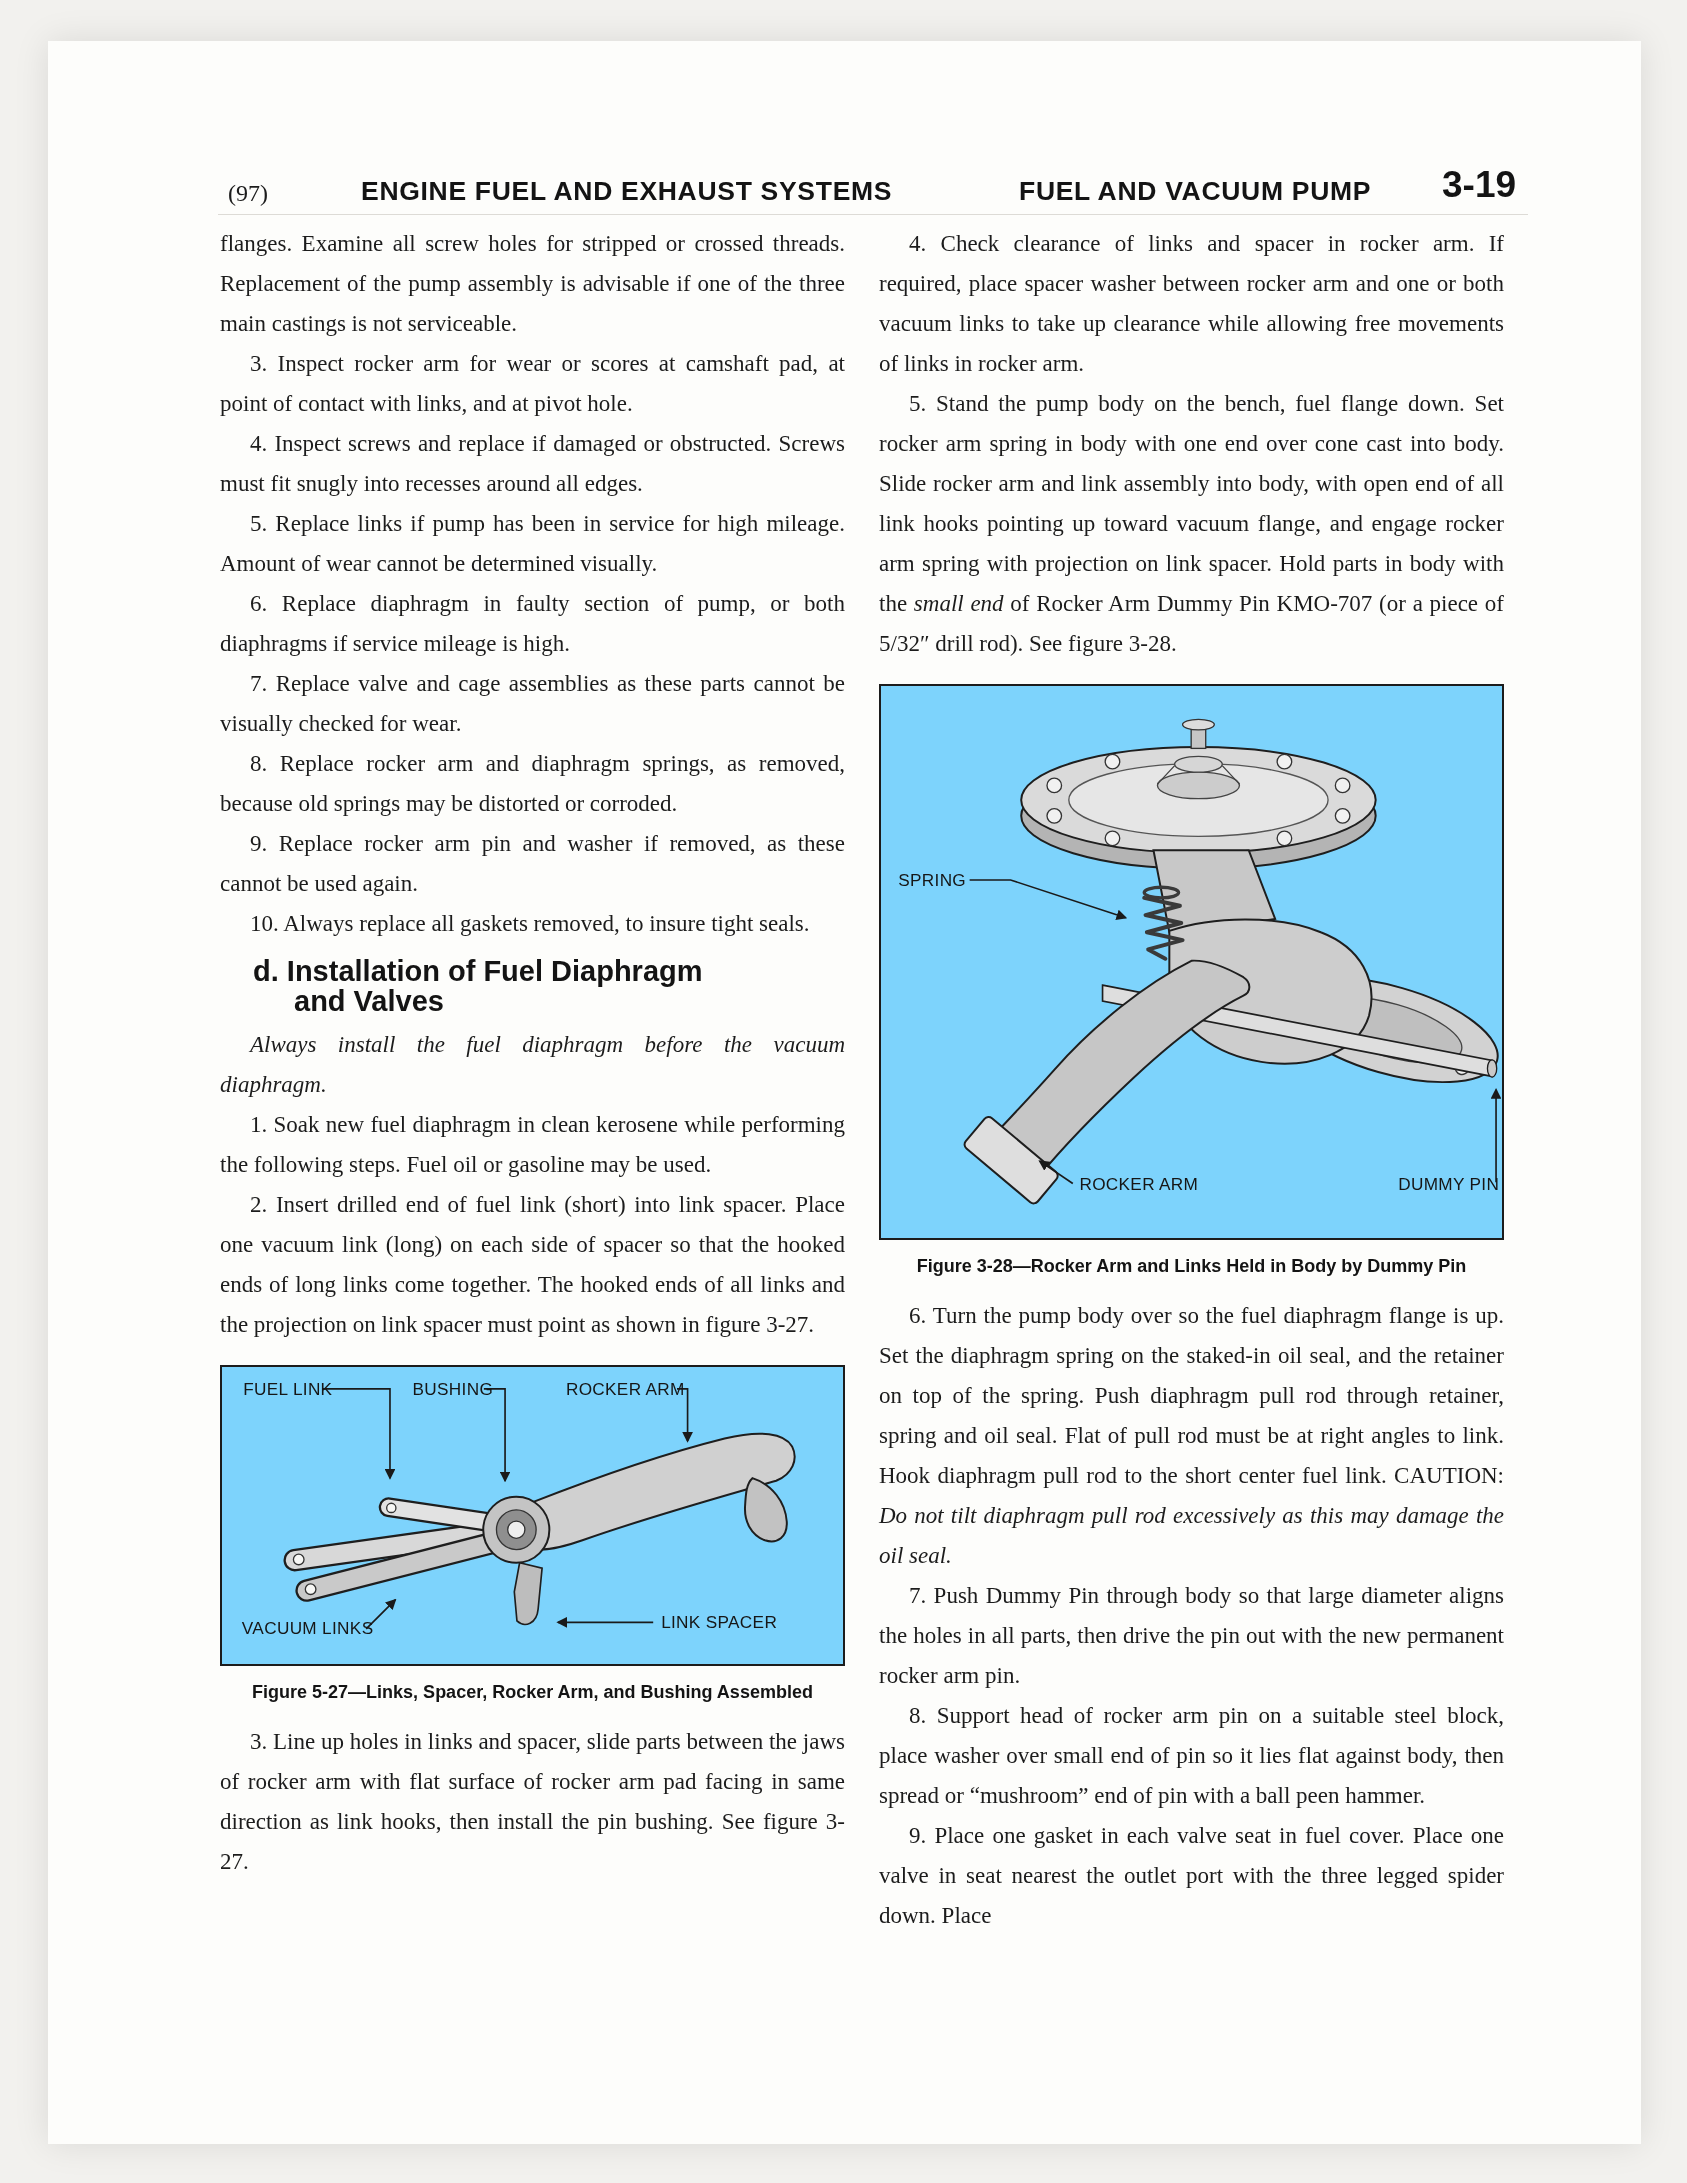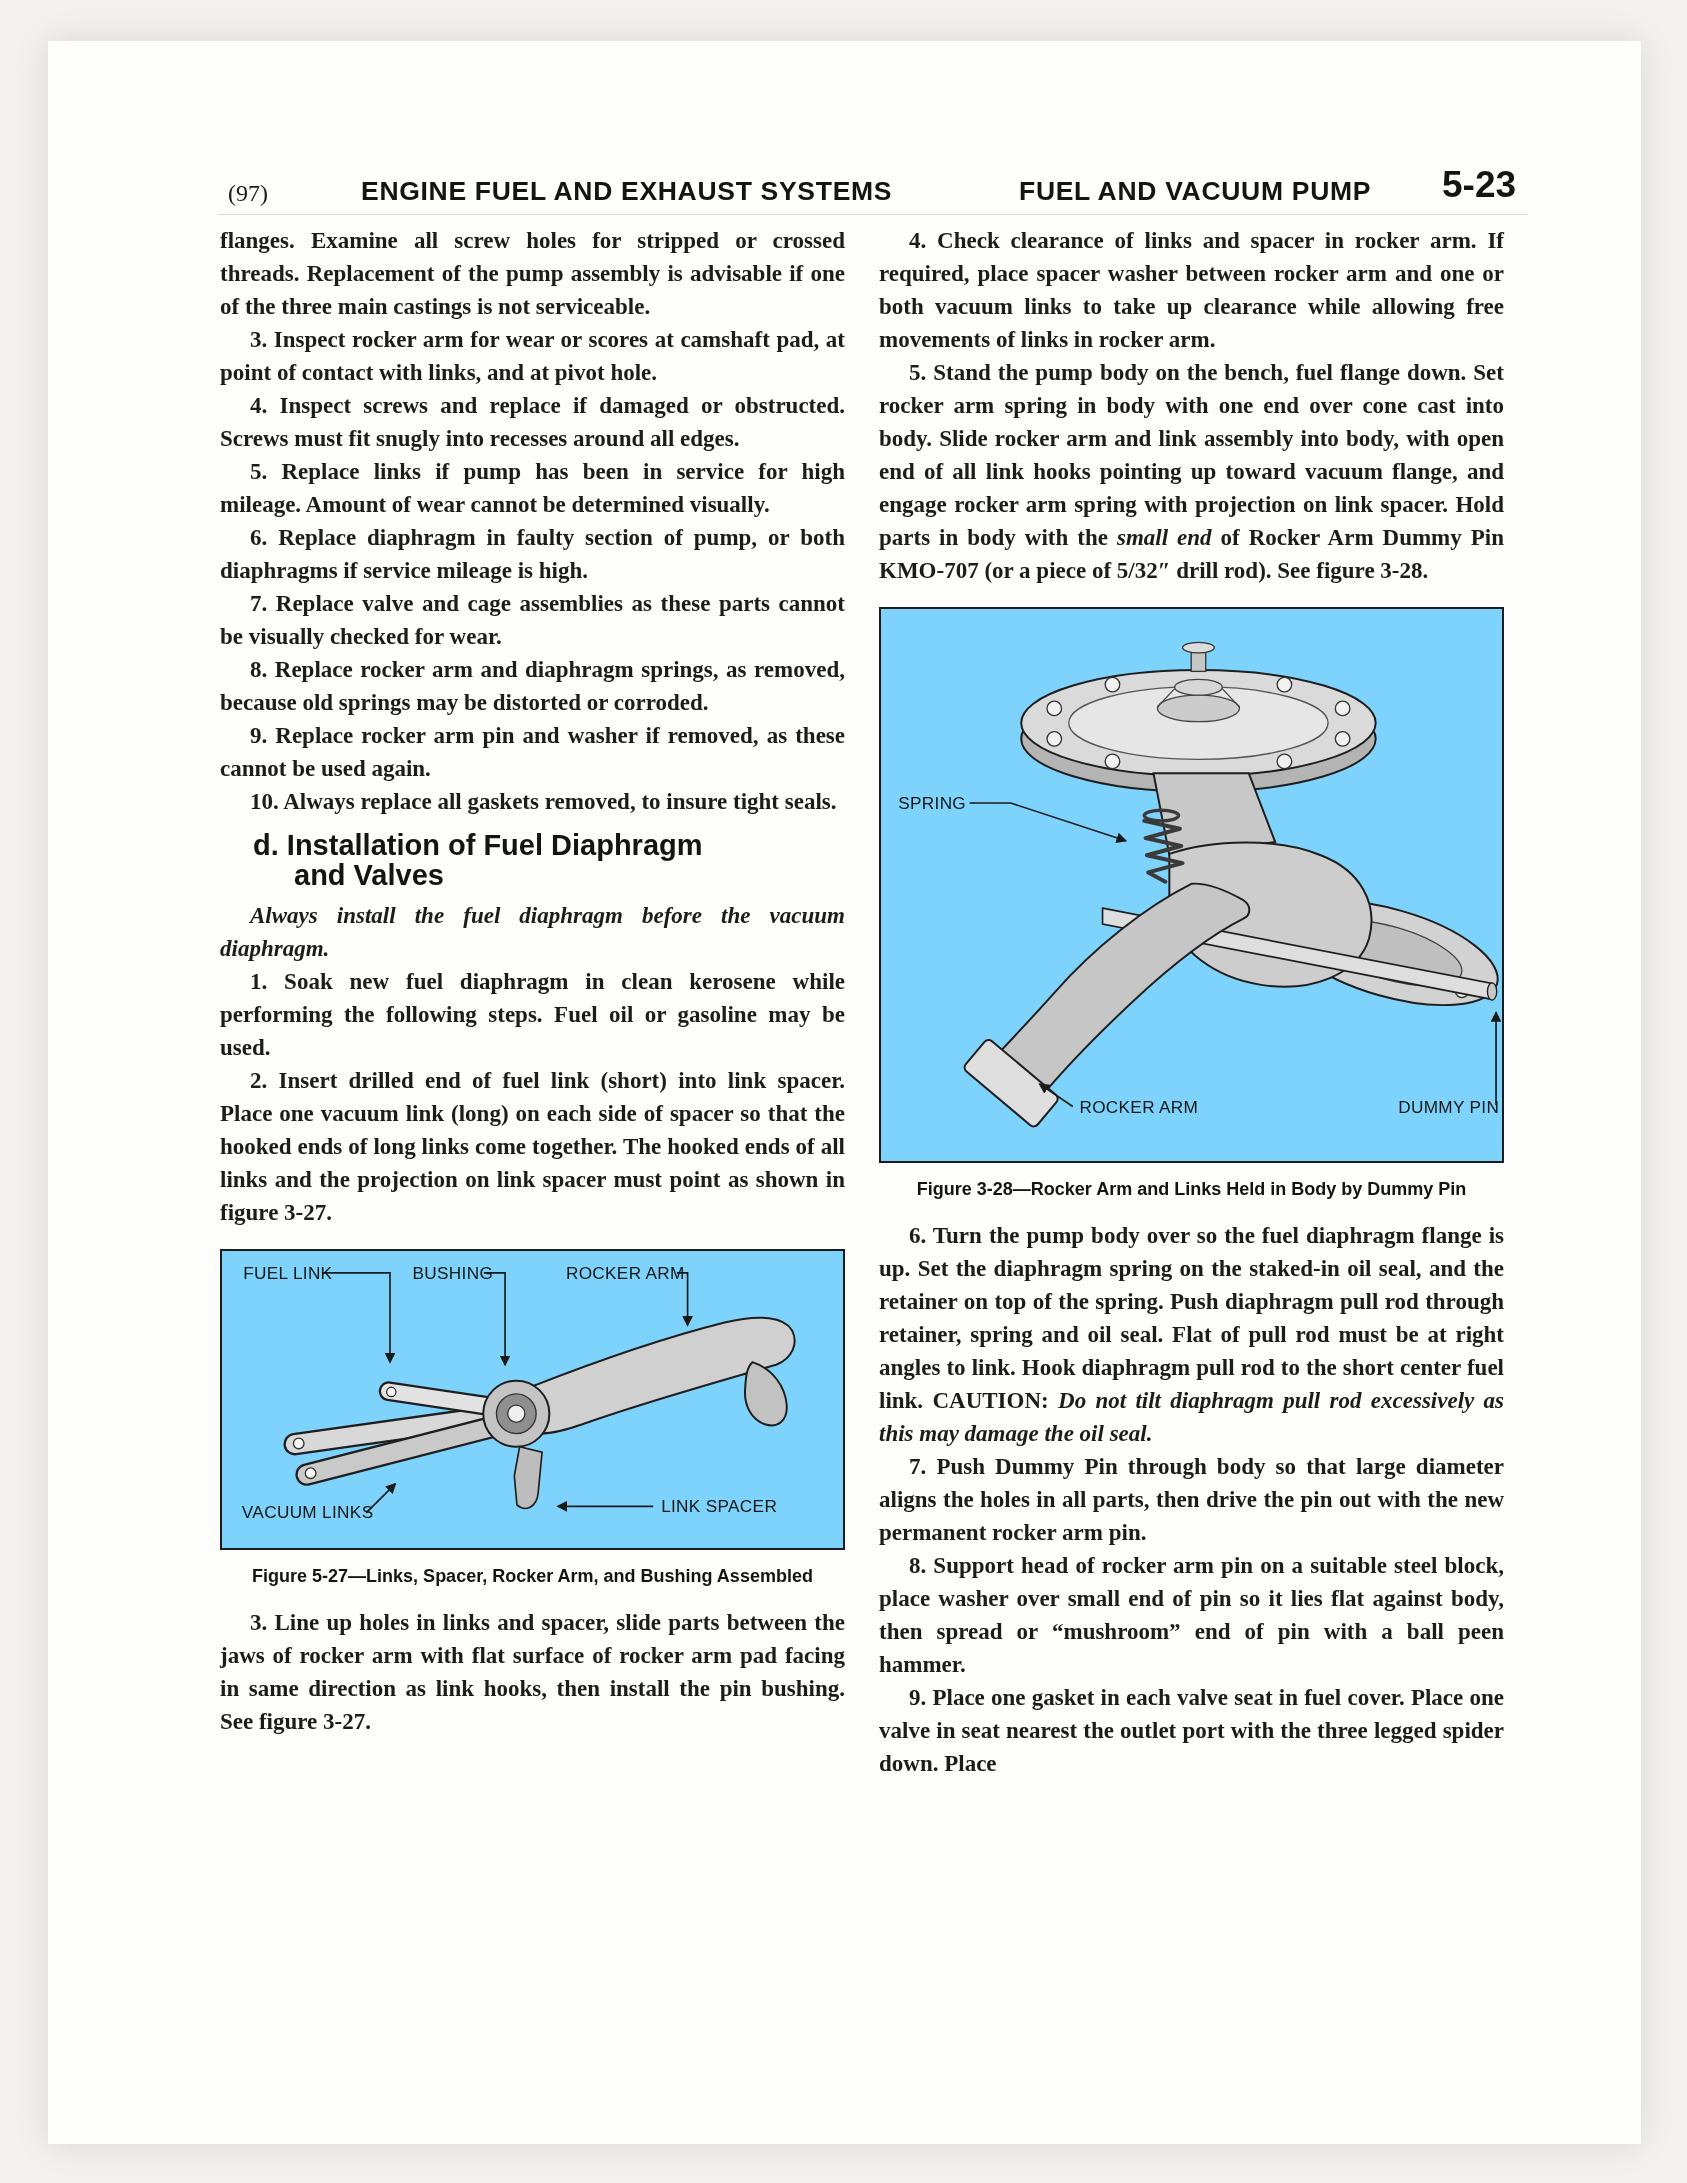--- a/index.html
+++ b/index.html
@@ -26,21 +26,21 @@
   .pagenum { position: absolute; left: 1442px; top: 164px; font-family: "Liberation Sans", sans-serif;
              font-weight: bold; font-size: 37px; color: #141414; }
   .header-rule { position: absolute; left: 218px; top: 214px; width: 1310px; height: 1.3px;
              background: #cfccc6; opacity: .7; }
 
   
   .col { position: absolute; top: 224px; width: 625px; }
   .col-left  { left: 220px; }
   .col-right { left: 879px; }
 
-  .para { margin: 0; font-size: 23px; line-height: 33px; text-align: justify; font-weight: bold; }
+  .para { margin: 0; font-size: 23px; line-height: 40px; text-align: justify; }
   .para.ind { text-indent: 30px; }
   .it { font-style: italic; }
 
   .subhead { margin: 12px 0 9.3px 33px; font-family: "Liberation Sans", sans-serif;
              font-weight: bold; font-size: 29px; line-height: 30px; color: #141414; }
   .sh-line { display: block; }
   .sh-indent { margin-left: 41px; }
 
   figure.figurebox { margin: 20px 0 0 0; padding: 0; border: 2px solid #1c1c1c; background: #7dd3fc; }
   .fig-svg { display: block; }
@@ -52,21 +52,21 @@
 <body>
 
 <div class="paper"></div>
 
 <div class="content">
 
   <header>
     <span class="folio">(97)</span>
     <span class="rh rh-left">ENGINE FUEL AND EXHAUST SYSTEMS</span>
     <span class="rh rh-right">FUEL AND VACUUM PUMP</span>
-    <span class="pagenum">5-23</span>
+    <span class="pagenum">3-19</span>
     <div class="header-rule"></div>
   </header>
 
   <section class="col col-left">
     <div>
         <p class="para"><span>flanges. Examine all screw holes for stripped or crossed threads. Replacement of the pump assembly is advisable if one of the three main castings is not serviceable.</span></p>
         <p class="para ind"><span>3. Inspect rocker arm for wear or scores at camshaft pad, at point of contact with links, and at pivot hole.</span></p>
         <p class="para ind"><span>4. Inspect screws and replace if damaged or obstructed. Screws must fit snugly into recesses around all edges.</span></p>
         <p class="para ind"><span>5. Replace links if pump has been in service for high mileage. Amount of wear cannot be determined visually.</span></p>
         <p class="para ind"><span>6. Replace diaphragm in faulty section of pump, or both diaphragms if service mileage is high.</span></p>

